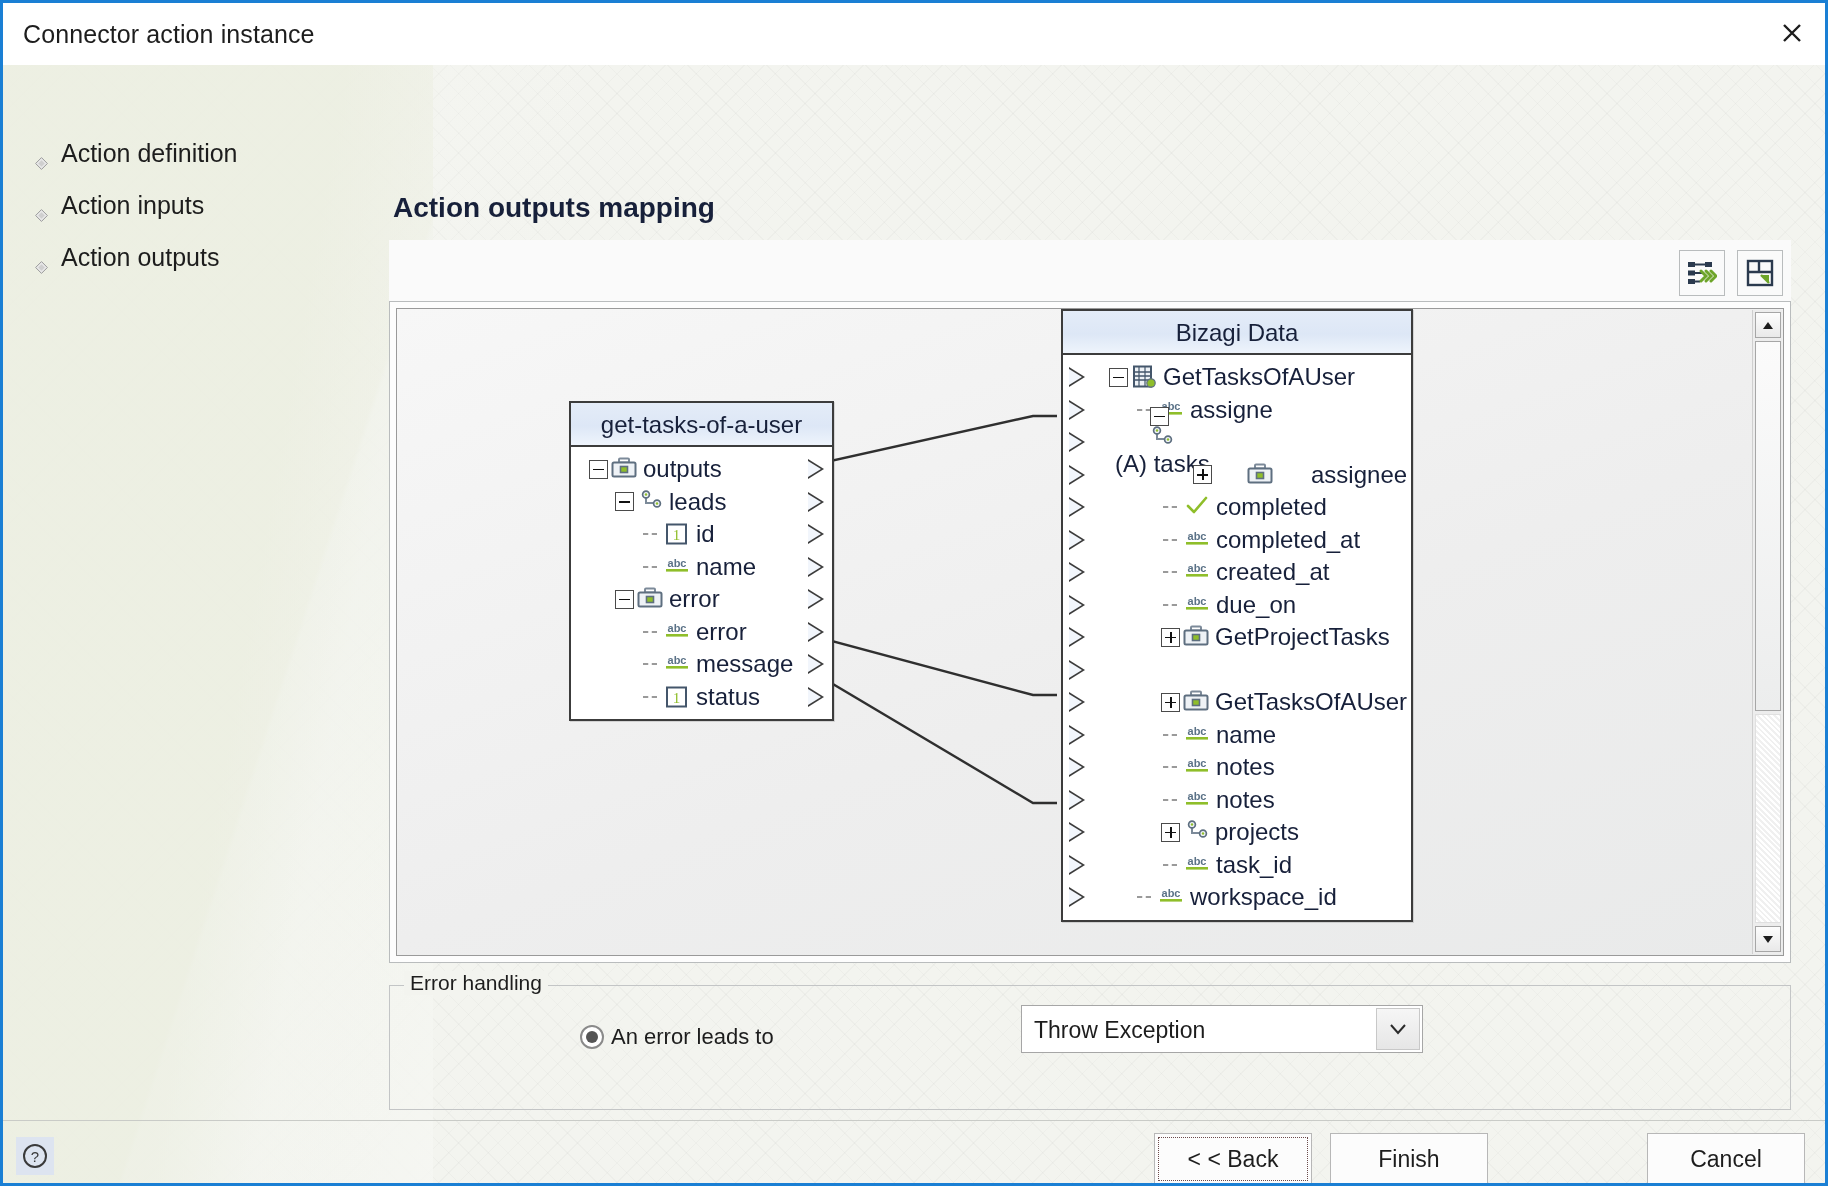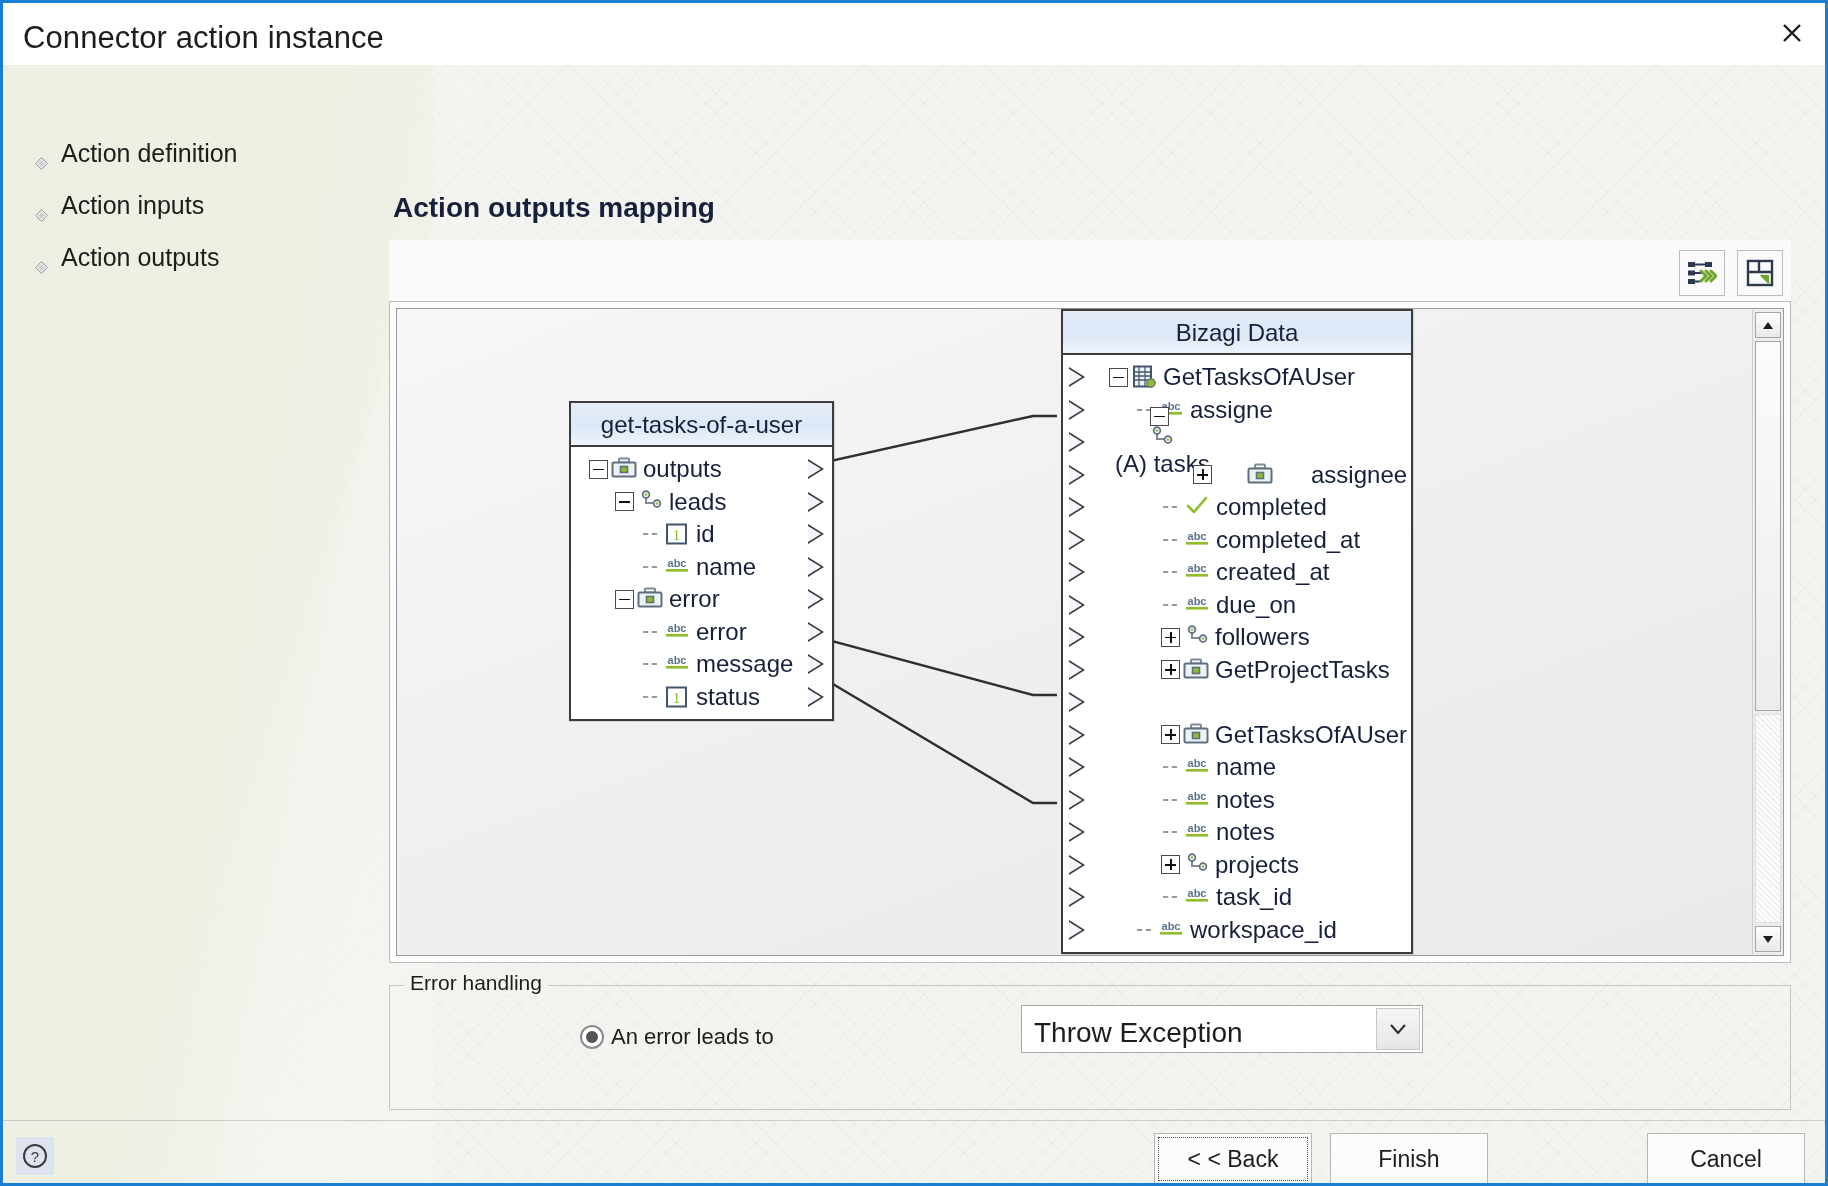--- a/index.html
+++ b/index.html
@@ -17,21 +17,21 @@
     border:3px solid #1a7fd4;
     background:#fff;
     overflow:hidden;
   }
   #titlebar {
     position:absolute; left:0; top:0; right:0; height:62px;
     background:#ffffff;
   }
   #title-text {
     position:absolute; left:20px; top:17px;
-    font-size:31px; color:#1d1d1d; letter-spacing:.1px;
+    font-size:25px; color:#1d1d1d; letter-spacing:.1px;
   }
   #close-btn {
     position:absolute; right:0; top:0; width:66px; height:60px;
     display:flex; align-items:center; justify-content:center;
     cursor:pointer;
   }
   #close-btn svg { display:block; }
 
   
   #content {
@@ -165,21 +165,21 @@
   .radio.checked::after{
     content:""; position:absolute; left:4px; top:4px; width:12px; height:12px;
     border-radius:50%; background:#555;
   }
   .radio-label{ margin-left:7px; font-size:22px; color:#1d1d1d; }
 
   #err-select {
     position:absolute; left:1018px; top:940px; width:402px; height:48px;
     background:#fff; border:1px solid #a6a6a6; cursor:pointer;
   }
-  #err-select .val{ position:absolute; left:12px; top:11px; font-size:28px; color:#1d1d1d; }
+  #err-select .val{ position:absolute; left:12px; top:11px; font-size:23px; color:#1d1d1d; }
   #err-select .arrow{
     position:absolute; right:2px; top:2px; width:44px; height:42px;
     background:linear-gradient(#f6f6f6,#e6e6e6); border:1px solid #c8c8c8;
     display:flex; align-items:center; justify-content:center;
   }
 
   
   #footer-sep { position:absolute; left:0; right:0; top:1055px; height:1px; background:#c9cbc7; }
   #footer { position:absolute; left:0; right:0; top:1056px; bottom:0; }
   #help-btn {
@@ -552,38 +552,20 @@
                   <span class="lbl">due_on</span>
                 </span>
               </div>
               <div class="row">
                 <span class="tri tri-r" style="left: 6px;"></span>
                 <span style="display: flex; align-items: center; margin-left: 46px;">
                   <span class="indent" style="width: 52px;"></span>
                   <span class="expander plus"></span>
                   <span class="ic" style="margin-left: 3px;">
                     <svg width="26" height="22" viewBox="0 0 26 22">
-                      <path d="M9 6 V13 H19" stroke="#7c8a99" stroke-width="2" fill="none"></path>
-                      <path d="M9 13 H15" stroke="#7c8a99" stroke-width="2" fill="none"></path>
-                      <circle cx="9" cy="4.5" r="3.4" fill="#eef2f6" stroke="#5e6f80" stroke-width="1.7"></circle>
-                      <circle cx="9" cy="4.5" r="1.2" fill="#8fbe2a"></circle>
-                      <circle cx="20" cy="13.5" r="3.4" fill="#eef2f6" stroke="#5e6f80" stroke-width="1.7"></circle>
-                      <circle cx="20" cy="13.5" r="1.2" fill="#8fbe2a"></circle>
-                    </svg>
-                  </span>
-                  <span class="lbl">followers</span>
-                </span>
-              </div>
-              <div class="row">
-                <span class="tri tri-r" style="left: 6px;"></span>
-                <span style="display: flex; align-items: center; margin-left: 46px;">
-                  <span class="indent" style="width: 52px;"></span>
-                  <span class="expander plus"></span>
-                  <span class="ic" style="margin-left: 3px;">
-                    <svg width="26" height="22" viewBox="0 0 26 22">
                       <rect x="8" y="1.5" width="10" height="4" rx="1" fill="none" stroke="#7c8a99" stroke-width="2"></rect>
                       <rect x="1.5" y="5.5" width="23" height="14" rx="1.5" fill="#eef2f6" stroke="#5e6f80" stroke-width="2"></rect>
                       <rect x="9.5" y="9.5" width="7" height="6" fill="#8fbe2a" stroke="#5e6f80" stroke-width="1.6"></rect>
                     </svg>
                   </span>
                   <span class="lbl">GetProjectTasks</span>
                 </span>
               </div>
               <div class="row">
                 <span class="tri tri-r" style="left: 6px;"></span>

